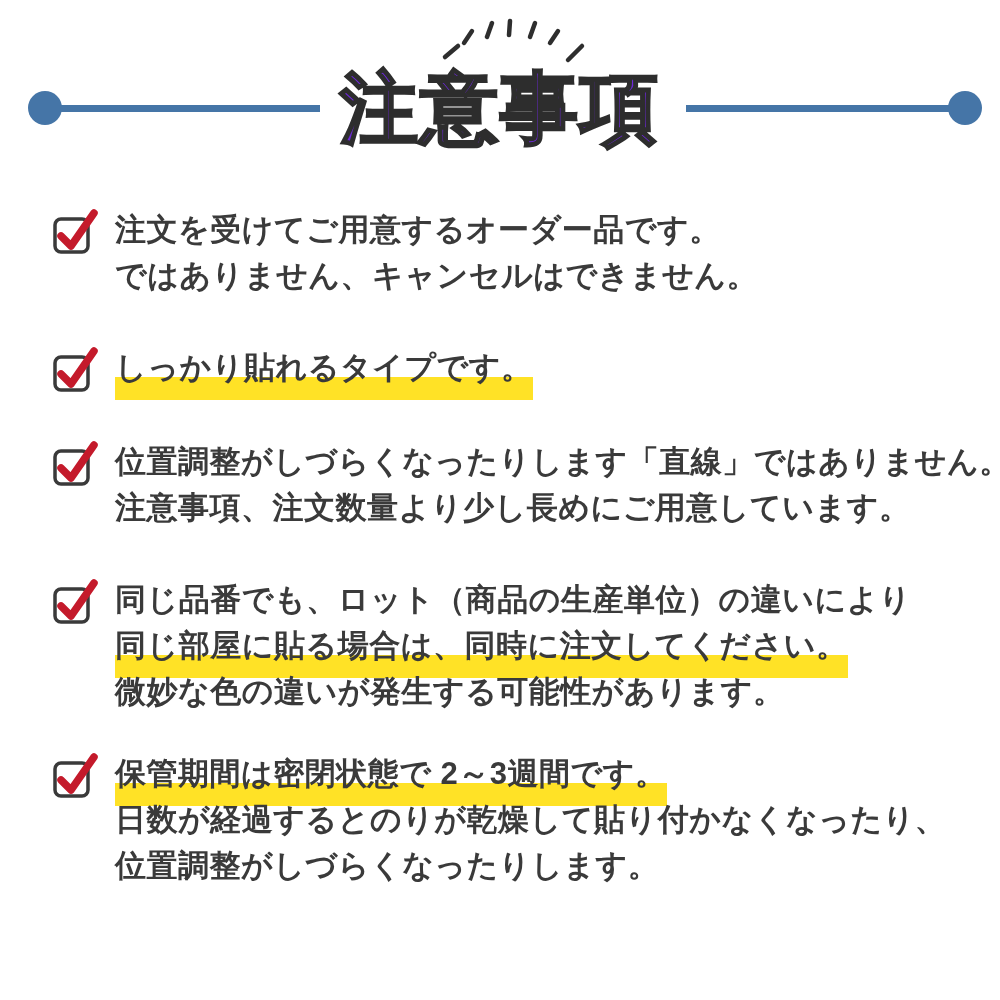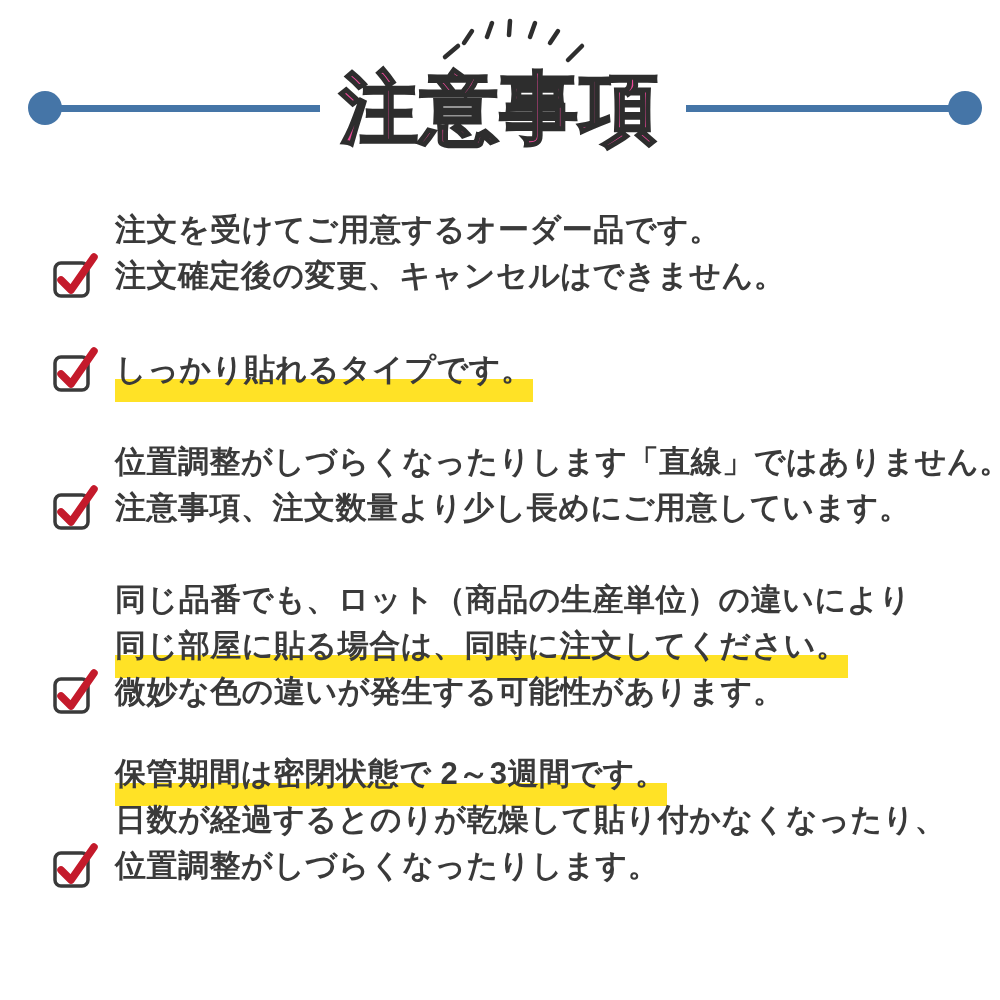--- a/index.html
+++ b/index.html
@@ -30,21 +30,21 @@
   }
   .page-title {
     position: absolute;
     left: 0;
     right: 0;
     top: 66px;
     text-align: center;
     font-size: 78px;
     line-height: 1.1;
     font-weight: 900;
-    color: #ec4899;
+    color: #6d28d9;
     letter-spacing: 2px;
     -webkit-text-stroke: 2.5px #2d2d2d;
   }
   .rule {
     position: absolute;
     top: 91px;
     height: 34px;
     display: flex;
     align-items: center;
   }
@@ -64,21 +64,21 @@
   }
   .rule-left  .bar { margin-left: -5px; }
   .rule-right .bar { margin-right: -5px; }
 
   
   .notice-list {
     padding: 32px 0 0 50px;
   }
   .notice-item {
     display: flex;
-    align-items: flex-end;
+    align-items: flex-start;
     margin-bottom: 46px;
   }
   .notice-item:nth-child(4) { margin-bottom: 36px; }
   .notice-item:last-child   { margin-bottom: 0; }
   .checkbox {
     width: 48px;
     height: 52px;
     flex: none;
     margin-right: 17px;
     margin-top: -4px;
@@ -130,21 +130,21 @@
 
 <div class="notice-list">
 
   <div class="notice-item">
     <svg class="checkbox" viewBox="0 0 48 52">
       <rect x="5" y="16" width="33" height="33" rx="6" fill="#ffffff" stroke="#3a3a3a" stroke-width="3.5"></rect>
       <polyline points="11,33 21,43 44,10" fill="none" stroke="#c41a2b" stroke-width="7.5" stroke-linecap="round" stroke-linejoin="round"></polyline>
     </svg>
     <div class="item-text">
       <p>注文を受けてご用意するオーダー品です。</p>
-      <p>注文確定後の変更、キャンセルはできません。</p>
+      <p>ではありません、キャンセルはできません。</p>
     </div>
   </div>
 
   <div class="notice-item">
     <svg class="checkbox" viewBox="0 0 48 52">
       <rect x="5" y="16" width="33" height="33" rx="6" fill="#ffffff" stroke="#3a3a3a" stroke-width="3.5"></rect>
       <polyline points="11,33 21,43 44,10" fill="none" stroke="#c41a2b" stroke-width="7.5" stroke-linecap="round" stroke-linejoin="round"></polyline>
     </svg>
     <div class="item-text">
       <p><span class="hl">しっかり貼れるタイプです。</span></p>

